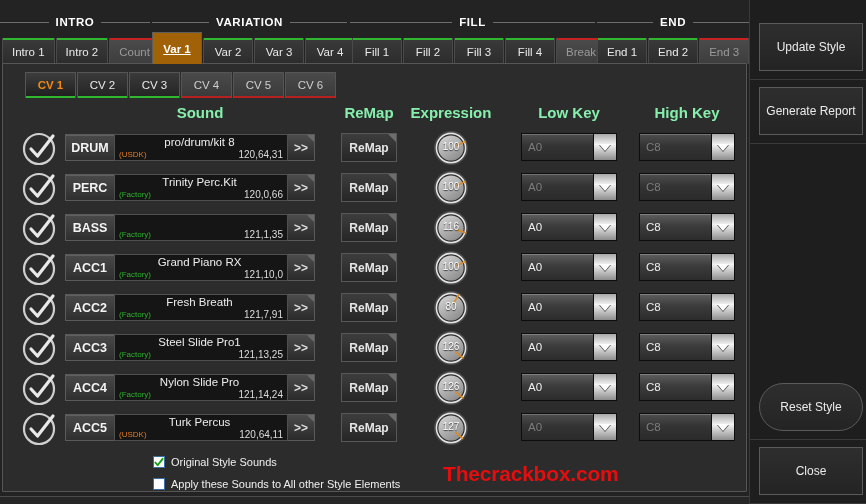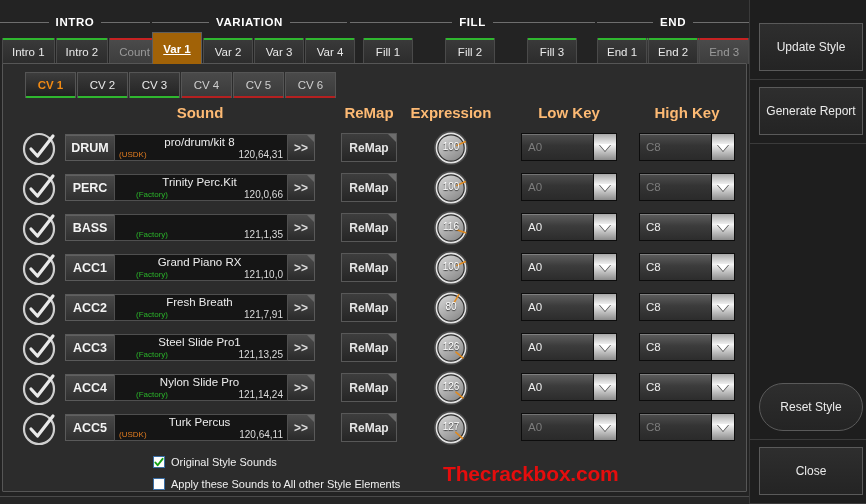--- a/index.html
+++ b/index.html
@@ -61,21 +61,21 @@
   }
   .cvtab .cul{ position:absolute; left:0; right:0; bottom:-1px; height:2px; }
   .cvtab.green .cul{ background:#2fb72f; }
   .cvtab.red .cul{ background:#b52020; }
   .cvtab.inactive{ background:linear-gradient(#4a4a4a,#3a3a3a); color:#cfcfcf; }
   .cvtab.active{ color:#f08a14; font-weight:bold; background:linear-gradient(#3d3d3d,#1f1f1f); }
 
   
   .colhdr{
     position:absolute; top:104px; font-size:15px; font-weight:bold;
-    color:#fdba74; text-align:center;
+    color:#86efac; text-align:center;
   }
 
   
   .row{ position:absolute; left:0; width:745px; height:40px; }
 
   .chk{ position:absolute; left:20px; top:2px; width:38px; height:38px; }
   .chk svg{ display:block; overflow:visible; }
 
   .partbtn{
     position:absolute; left:65px; top:6px; width:49px; height:27px;
@@ -92,21 +92,21 @@
   .sndname{
     position:absolute; left:0; right:3px; top:0px; height:14px;
     text-align:center; font-size:11.5px; color:#ececec; line-height:14px;
     white-space:nowrap; overflow:hidden;
   }
   .sndsrc{
     position:absolute; left:4px; bottom:1px; font-size:8px; line-height:9px;
     font-family:"Liberation Sans", sans-serif;
   }
   .sndsrc.usdk{ color:#e07b1f; }
-  .sndsrc.factory{ color:#2ab42a;margin-left:17px; }
+  .sndsrc.factory{ color:#2ab42a; }
   .sndnum{
     position:absolute; right:4px; bottom:0px; font-size:10px; line-height:11px; color:#dcdcdc;
   }
   .gobtn{
     position:absolute; left:288px; top:6px; width:27px; height:27px;
     display:flex; align-items:center; justify-content:center;
     font-size:12px; color:#dcdcdc; font-weight:bold;
     background:linear-gradient(#4c4c4c,#2a2a2a);
     border:1px solid #5a5a5a; border-left:none;
   }
@@ -243,21 +243,21 @@
           </div>
           <div class="tab green">
             <span class="ul"></span>
             <span class="lbl">Var 3</span>
           </div>
           <div class="tab green">
             <span class="ul"></span>
             <span class="lbl">Var 4</span>
           </div>
         </div>
-        <div class="tabgroup" style="left: 363px; gap: 31px;">
+        <div class="tabgroup" style="left: 352px;">
           <div class="tab green">
             <span class="ul"></span>
             <span class="lbl">Fill 1</span>
           </div>
           <div class="tab green">
             <span class="ul"></span>
             <span class="lbl">Fill 2</span>
           </div>
           <div class="tab green">
             <span class="ul"></span>

